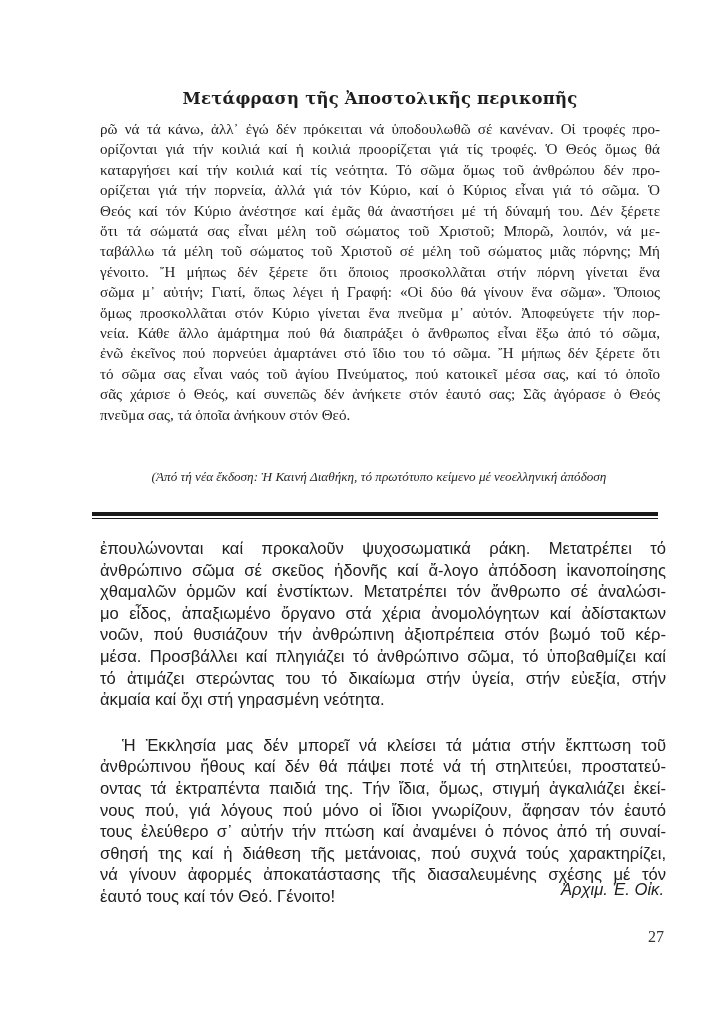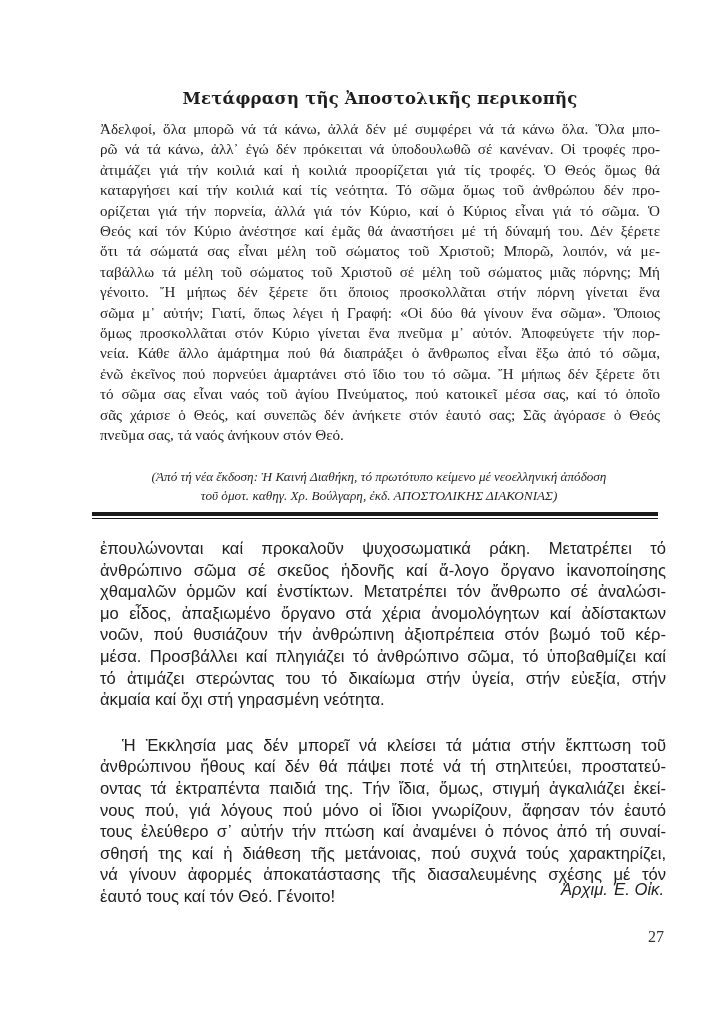--- a/index.html
+++ b/index.html
@@ -130,51 +130,49 @@
     }
   </style>
 </head>
 <body>
 
 <div class="page">
 
   <div class="title">Μετάφραση τῆς Ἀποστολικῆς περικοπῆς</div>
 
   <div class="scripture">
-    <span class="ln">Ἀδελφοί, ὅλα μπορῶ νά τά κάνω, ἀλλά δέν μέ συμφέρει νά τά κάνω ὅλα. Ὅλα μπο-</span>
     <span class="ln">ρῶ νά τά κάνω, ἀλλ᾽ ἐγώ δέν πρόκειται νά ὑποδουλωθῶ σέ κανέναν. Οἱ τροφές προ-</span>
-    <span class="ln">ἀτιμάζει γιά τήν κοιλιά καί ἡ κοιλιά προορίζεται γιά τίς τροφές. Ὁ Θεός ὅμως θά</span>
+    <span class="ln">ορίζονται γιά τήν κοιλιά καί ἡ κοιλιά προορίζεται γιά τίς τροφές. Ὁ Θεός ὅμως θά</span>
     <span class="ln">καταργήσει καί τήν κοιλιά καί τίς νεότητα. Τό σῶμα ὅμως τοῦ ἀνθρώπου δέν προ-</span>
     <span class="ln">ορίζεται γιά τήν πορνεία, ἀλλά γιά τόν Κύριο, καί ὁ Κύριος εἶναι γιά τό σῶμα. Ὁ</span>
     <span class="ln">Θεός καί τόν Κύριο ἀνέστησε καί ἐμᾶς θά ἀναστήσει μέ τή δύναμή του. Δέν ξέρετε</span>
     <span class="ln">ὅτι τά σώματά σας εἶναι μέλη τοῦ σώματος τοῦ Χριστοῦ; Μπορῶ, λοιπόν, νά με-</span>
     <span class="ln">ταβάλλω τά μέλη τοῦ σώματος τοῦ Χριστοῦ σέ μέλη τοῦ σώματος μιᾶς πόρνης; Μή</span>
     <span class="ln">γένοιτο. Ἤ μήπως δέν ξέρετε ὅτι ὅποιος προσκολλᾶται στήν πόρνη γίνεται ἕνα</span>
     <span class="ln">σῶμα μ᾽ αὐτήν; Γιατί, ὅπως λέγει ἡ Γραφή: «Οἱ δύο θά γίνουν ἕνα σῶμα». Ὅποιος</span>
     <span class="ln">ὅμως προσκολλᾶται στόν Κύριο γίνεται ἕνα πνεῦμα μ᾽ αὐτόν. Ἀποφεύγετε τήν πορ-</span>
     <span class="ln">νεία. Κάθε ἄλλο ἁμάρτημα πού θά διαπράξει ὁ ἄνθρωπος εἶναι ἔξω ἀπό τό σῶμα,</span>
     <span class="ln">ἐνῶ ἐκεῖνος πού πορνεύει ἁμαρτάνει στό ἴδιο του τό σῶμα. Ἤ μήπως δέν ξέρετε ὅτι</span>
     <span class="ln">τό σῶμα σας εἶναι ναός τοῦ ἁγίου Πνεύματος, πού κατοικεῖ μέσα σας, καί τό ὁποῖο</span>
     <span class="ln">σᾶς χάρισε ὁ Θεός, καί συνεπῶς δέν ἀνήκετε στόν ἑαυτό σας; Σᾶς ἀγόρασε ὁ Θεός</span>
-    <span class="ln last">πνεῦμα σας, τά ναός ἀνήκουν στόν Θεό.</span>
+    <span class="ln last">πνεῦμα σας, τά ὁποῖα ἀνήκουν στόν Θεό.</span>
   </div>
 
   <div class="source">
     <span class="ln">(Ἀπό τή νέα ἔκδοση: Ἡ Καινή Διαθήκη, τό πρωτότυπο κείμενο μέ νεοελληνική ἀπόδοση</span>
-    <span class="ln">τοῦ ὁμοτ. καθηγ. Χρ. Βούλγαρη, ἐκδ. ΑΠΟΣΤΟΛΙΚΗΣ ΔΙΑΚΟΝΙΑΣ)</span>
   </div>
 
   <div class="rule">
     <div class="thick"></div>
     <div class="thin"></div>
   </div>
 
   <div class="body-text">
     <span class="ln">ἐπουλώνονται καί προκαλοῦν ψυχοσωματικά ράκη. Μετατρέπει τό</span>
-    <span class="ln">ἀνθρώπινο σῶμα σέ σκεῦος ἡδονῆς καί ἄ-λογο ὄργανο ἱκανοποίησης</span>
+    <span class="ln">ἀνθρώπινο σῶμα σέ σκεῦος ἡδονῆς καί ἄ-λογο ἀπόδοση ἱκανοποίησης</span>
     <span class="ln">χθαμαλῶν ὁρμῶν καί ἐνστίκτων. Μετατρέπει τόν ἄνθρωπο σέ ἀναλώσι-</span>
     <span class="ln">μο εἶδος, ἀπαξιωμένο ὄργανο στά χέρια ἀνομολόγητων καί ἀδίστακτων</span>
     <span class="ln">νοῶν, πού θυσιάζουν τήν ἀνθρώπινη ἀξιοπρέπεια στόν βωμό τοῦ κέρ-</span>
     <span class="ln">μέσα. Προσβάλλει καί πληγιάζει τό ἀνθρώπινο σῶμα, τό ὑποβαθμίζει καί</span>
     <span class="ln">τό ἀτιμάζει στερώντας του τό δικαίωμα στήν ὑγεία, στήν εὐεξία, στήν</span>
     <span class="ln last">ἀκμαία καί ὄχι στή γηρασμένη νεότητα.</span>
     <span class="ln indent">Ἡ Ἐκκλησία μας δέν μπορεῖ νά κλείσει τά μάτια στήν ἔκπτωση τοῦ</span>
     <span class="ln">ἀνθρώπινου ἤθους καί δέν θά πάψει ποτέ νά τή στηλιτεύει, προστατεύ-</span>
     <span class="ln">οντας τά ἐκτραπέντα παιδιά της. Τήν ἴδια, ὅμως, στιγμή ἀγκαλιάζει ἐκεί-</span>
     <span class="ln">νους πού, γιά λόγους πού μόνο οἱ ἴδιοι γνωρίζουν, ἄφησαν τόν ἑαυτό</span>

